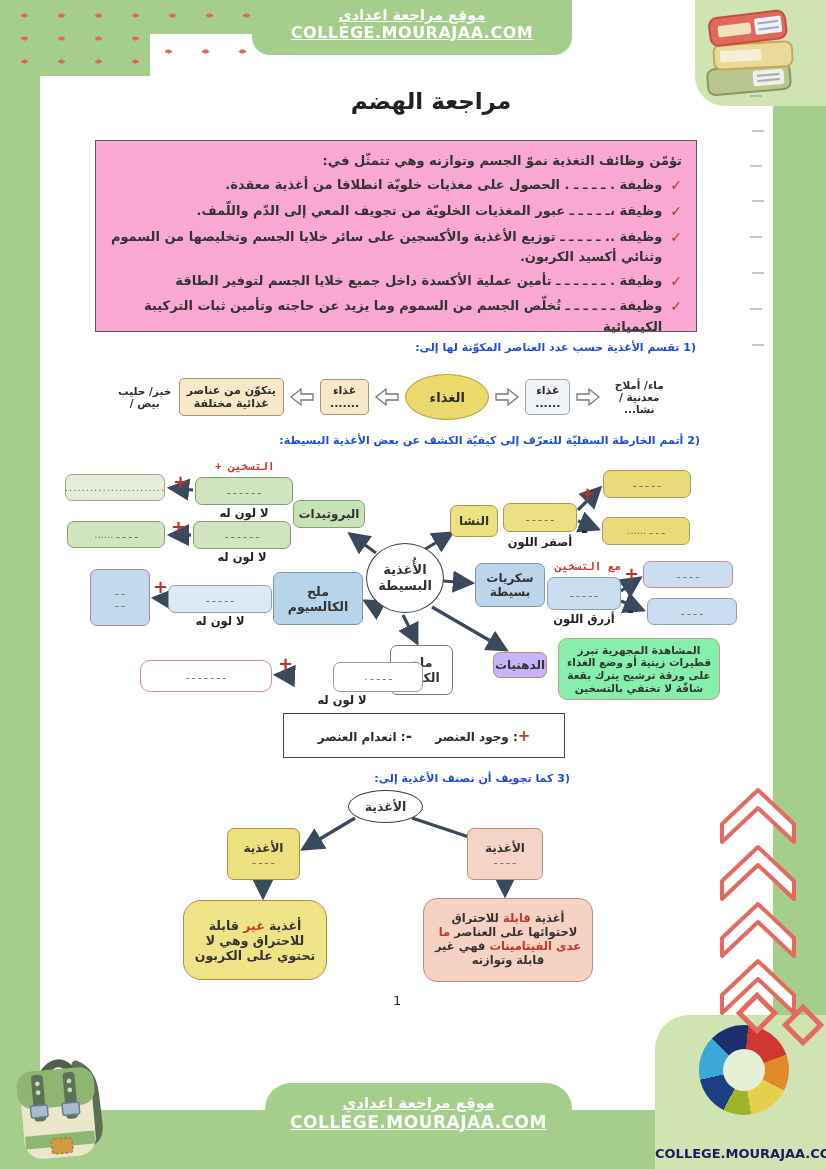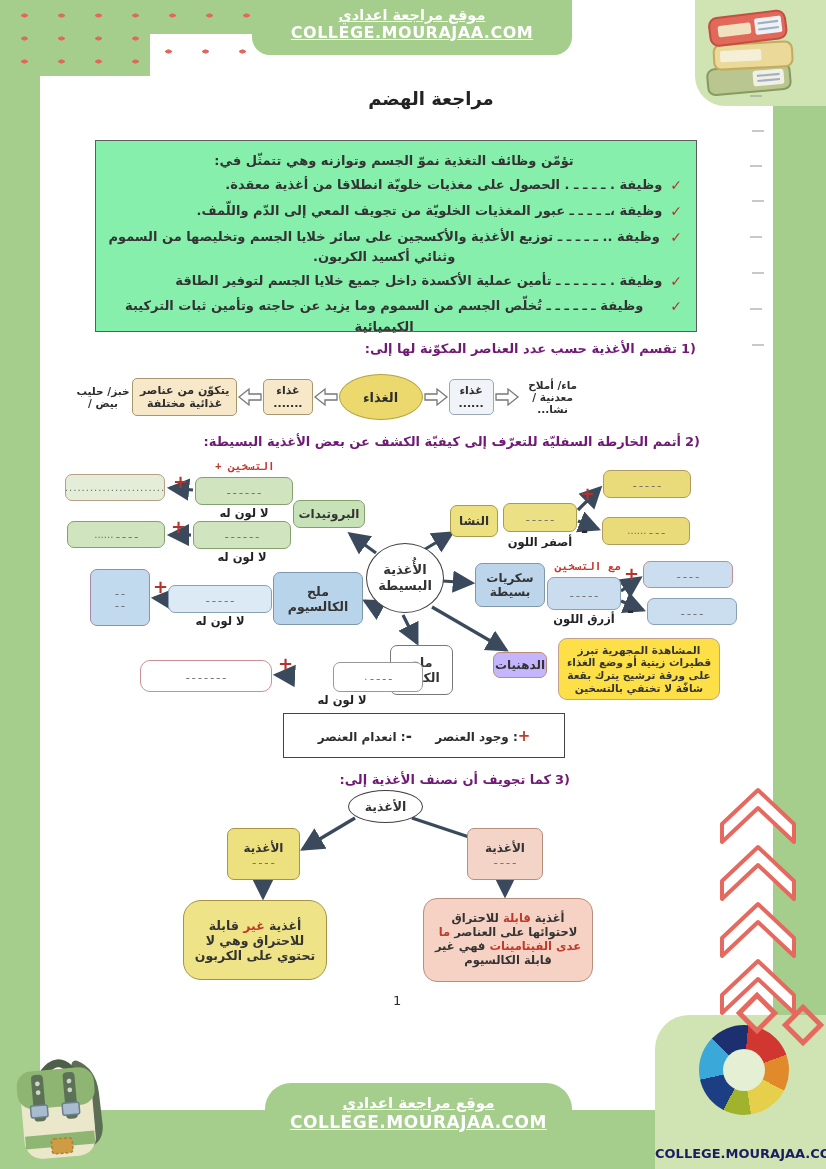--- a/index.html
+++ b/index.html
@@ -15,26 +15,26 @@
   .pre{white-space:pre-line;}
   .bar{background:var(--green);}
   .dots{background-color:var(--green);
         background-image:radial-gradient(#e0685e 3px, transparent 3.6px);
         background-size:37px 23px; background-position:6px 4px;}
   .dots-clear{background-image:radial-gradient(#e0685e 3px, transparent 3.6px);
         background-size:37px 23px;}
   .banner{background:var(--green); color:#fff; text-align:center; font-weight:bold;}
   .banner a, .bl{color:#fff; text-decoration:underline; cursor:pointer;}
   .lightblock{background:var(--green-light);}
-  .title{font-size:18px; font-weight:bold; text-align:center; color:#222;padding-left:36px;}
-  .fnbox{border:1.6px solid #5c5c5c; background:#86efac; padding:10px 14px 8px 10px;
-         font-size:13px; font-weight:bold; line-height:1.55; color:#333;text-align:center;}
+  .title{font-size:23px; font-weight:bold; text-align:center; color:#222;padding-left:36px;}
+  .fnbox{border:1.6px solid #5c5c5c; background:#f9a8d4; padding:10px 14px 8px 10px;
+         font-size:13px; font-weight:bold; line-height:1.55; color:#333;}
   .fnline{display:flex; gap:8px; margin-top:4px;}
   .check{color:var(--red); font-size:14px; flex:0 0 auto;}
-  .sechead{font-weight:bold; font-size:13px; color:#701a75; white-space:nowrap;}
+  .sechead{font-weight:bold; font-size:11px; color:#1d4ed8; white-space:nowrap;}
   .secnum{display:inline-block; direction:ltr; margin-left:4px;}
   .node{position:absolute; display:flex; flex-direction:column; align-items:center;
         justify-content:center; text-align:center; border:1.3px solid #8b8b8b;
         border-radius:7px; font-weight:bold; color:#333; line-height:1.2; font-size:12px;}
   .ellipse{border-radius:50%; background:#fff; border:1.5px solid #3f3f3f;}
   .dashtxt{color:#6d6d6d; font-weight:normal; font-size:10px; letter-spacing:1px;}
   .sign{position:absolute; font-weight:bold; color:var(--red); font-size:18px; line-height:1;}
   .sign.dark{color:#2c2c2c; font-size:17px;}
   .note{position:absolute; font-weight:bold; font-size:11.5px; color:#222; text-align:center;}
   .redlabel{position:absolute; color:#c3362b; font-weight:bold; font-size:11px; white-space:nowrap;font-family:Liberation Mono, monospace;}
@@ -129,21 +129,21 @@
   <div class="fnline">
       <span class="check">✓</span>
       <span>وظيفة ـ ـ ـ ـ ـ ـ تُخلّص الجسم من السموم وما يزيد عن حاجته وتأمين ثبات التركيبة الكيميائية</span>
     </div>
 </div>
 
 <div class="abs rtl sechead" style="top:341px;right:130px;">
   <span class="secnum">1)</span><span>تقسم الأغذية حسب عدد العناصر المكوّنة لها إلى:</span>
 </div>
 
-<div class="abs" style="left:74px;top:362px;width:616px;height:70px;display:flex;align-items:center;">
+<div class="abs" style="left:86px;top:362px;width:616px;height:70px;display:flex;align-items:center;justify-content:center;gap:5px;">
   <div class="rtl pre" style="font-size:10.5px;font-weight:bold;text-align:center;width:58px;">خبز/ حليب
 بيض /</div>
   <div class="pre rtl" style="border:1.2px solid #a8966c;background:#f6e8c8;border-radius:5px;padding:5px 7px;font-size:11px;font-weight:bold;text-align:center;">يتكوّن من عناصر
 غذائية مختلفة</div>
   <svg width="26" height="20" viewBox="0 0 26 20">
       <polygon points="24,7 12,7 12,2 2,10 12,18 12,13 24,13" fill="#fdfdfd" stroke="#777" stroke-width="1.3"></polygon>
     </svg>
   <div class="pre rtl" style="border:1.2px solid #a8966c;background:#f6e8c8;border-radius:5px;padding:4px 9px;font-size:11px;font-weight:bold;text-align:center;">غذاء
 .......</div>
   <svg width="26" height="20" viewBox="0 0 26 20">
@@ -258,21 +258,21 @@
   <div class="node" style="left:237px;top:207px;width:90px;height:30px;background:#fff;border-color:#999;margin-left:36px;">
       <span class="dashtxt">. ـ ـ ـ ـ</span>
     </div>
   <div class="note rtl" style="left:237px;top:238px;width:90px;">لا لون له</div>
   <span class="sign" style="left:218px;top:200px;">+</span>
   <div class="node" style="left:80px;top:205px;width:132px;height:32px;background:#fff;border-color:#cc8f8f;border-radius:10px;">
       <span class="dashtxt">ـ ـ ـ ـ ـ ـ ـ</span>
     </div>
 
   <div class="node" style="left:433px;top:197px;width:54px;height:26px;background:#c4b5fd;border-color:#bb8d7b;">الدهنيات</div>
-  <div class="node rtl" style="left:498px;top:183px;width:162px;height:62px;background:#fde047;border-color:#c4a090;border-radius:9px;font-size:10.5px;font-weight:bold;padding:3px 6px;">المشاهدة المجهرية تبرز قطيرات زيتية أو وضع الغذاء على ورقة ترشيح يترك بقعة شافّة لا تختفي بالتسخين</div>
+  <div class="node rtl" style="left:498px;top:183px;width:162px;height:62px;background:#86efac;border-color:#c4a090;border-radius:9px;font-size:10.5px;font-weight:bold;padding:3px 6px;">المشاهدة المجهرية تبرز قطيرات زيتية أو وضع الغذاء على ورقة ترشيح يترك بقعة شافّة لا تختفي بالتسخين</div>
 
   <div class="legend rtl" style="left:223px;top:258px;width:282px;height:45px;padding:0 22px;">
     <span><span class="redtxt" style="font-size:15px;">+</span><span>: وجود العنصر</span></span>
     <span><span style="font-size:15px;">-</span><span>: انعدام العنصر</span></span>
   </div>
 </div>
 
 <div class="abs rtl sechead" style="top:772px;right:256px;">
   <span class="secnum">3)</span><span>كما تجويف أن نصنف الأغذية إلى:</span>
 </div>
@@ -297,21 +297,21 @@
       <span class="dashtxt">ـ ـ ـ ـ</span>
   </div>
   <div class="node" style="left:367px;top:40px;width:76px;height:52px;background:#f4d4c6;border-color:#b88f7d;">
     <span>الأغذية</span>
       <span class="dashtxt">ـ ـ ـ ـ</span>
   </div>
   <div class="node rtl" style="left:83px;top:112px;width:144px;height:80px;background:#efe387;border-color:#a89144;border-radius:18px;font-size:12.5px;padding:4px 8px;">
     <div><span>أغذية </span><span class="redtxt">غير</span><span> قابلة للاحتراق وهي لا تحتوي على الكربون</span></div>
   </div>
   <div class="node rtl" style="left:323px;top:110px;width:170px;height:84px;background:#f6d2c4;border-color:#b88f7d;border-radius:14px;font-size:11.5px;padding:4px 8px;">
-    <div><span>أغذية </span><span class="redtxt">قابلة</span><span> للاحتراق لاحتوائها على العناصر </span><span class="redtxt">ما عدى الفيتامينات</span><span> فهي غير قابلة الكالسيوم</span></div>
+    <div><span>أغذية </span><span class="redtxt">قابلة</span><span> للاحتراق لاحتوائها على العناصر </span><span class="redtxt">ما عدى الفيتامينات</span><span> فهي غير قابلة وتوازنه</span></div>
   </div>
 </div>
 
 <div class="abs" style="left:393px;top:993px;font-size:13px;">1</div>
 
 <div class="abs bar" style="left:0;top:1110px;width:826px;height:59px;"></div>
 <div class="abs banner" style="left:265px;top:1083px;width:307px;height:86px;border-radius:26px 26px 0 0;padding-top:11px;">
   <div class="bl" style="font-size:15px;">موقع مراجعة اعدادي</div>
   <div class="bl" style="font-size:17px;letter-spacing:.5px;">COLLEGE.MOURAJAA.COM</div>
 </div>

